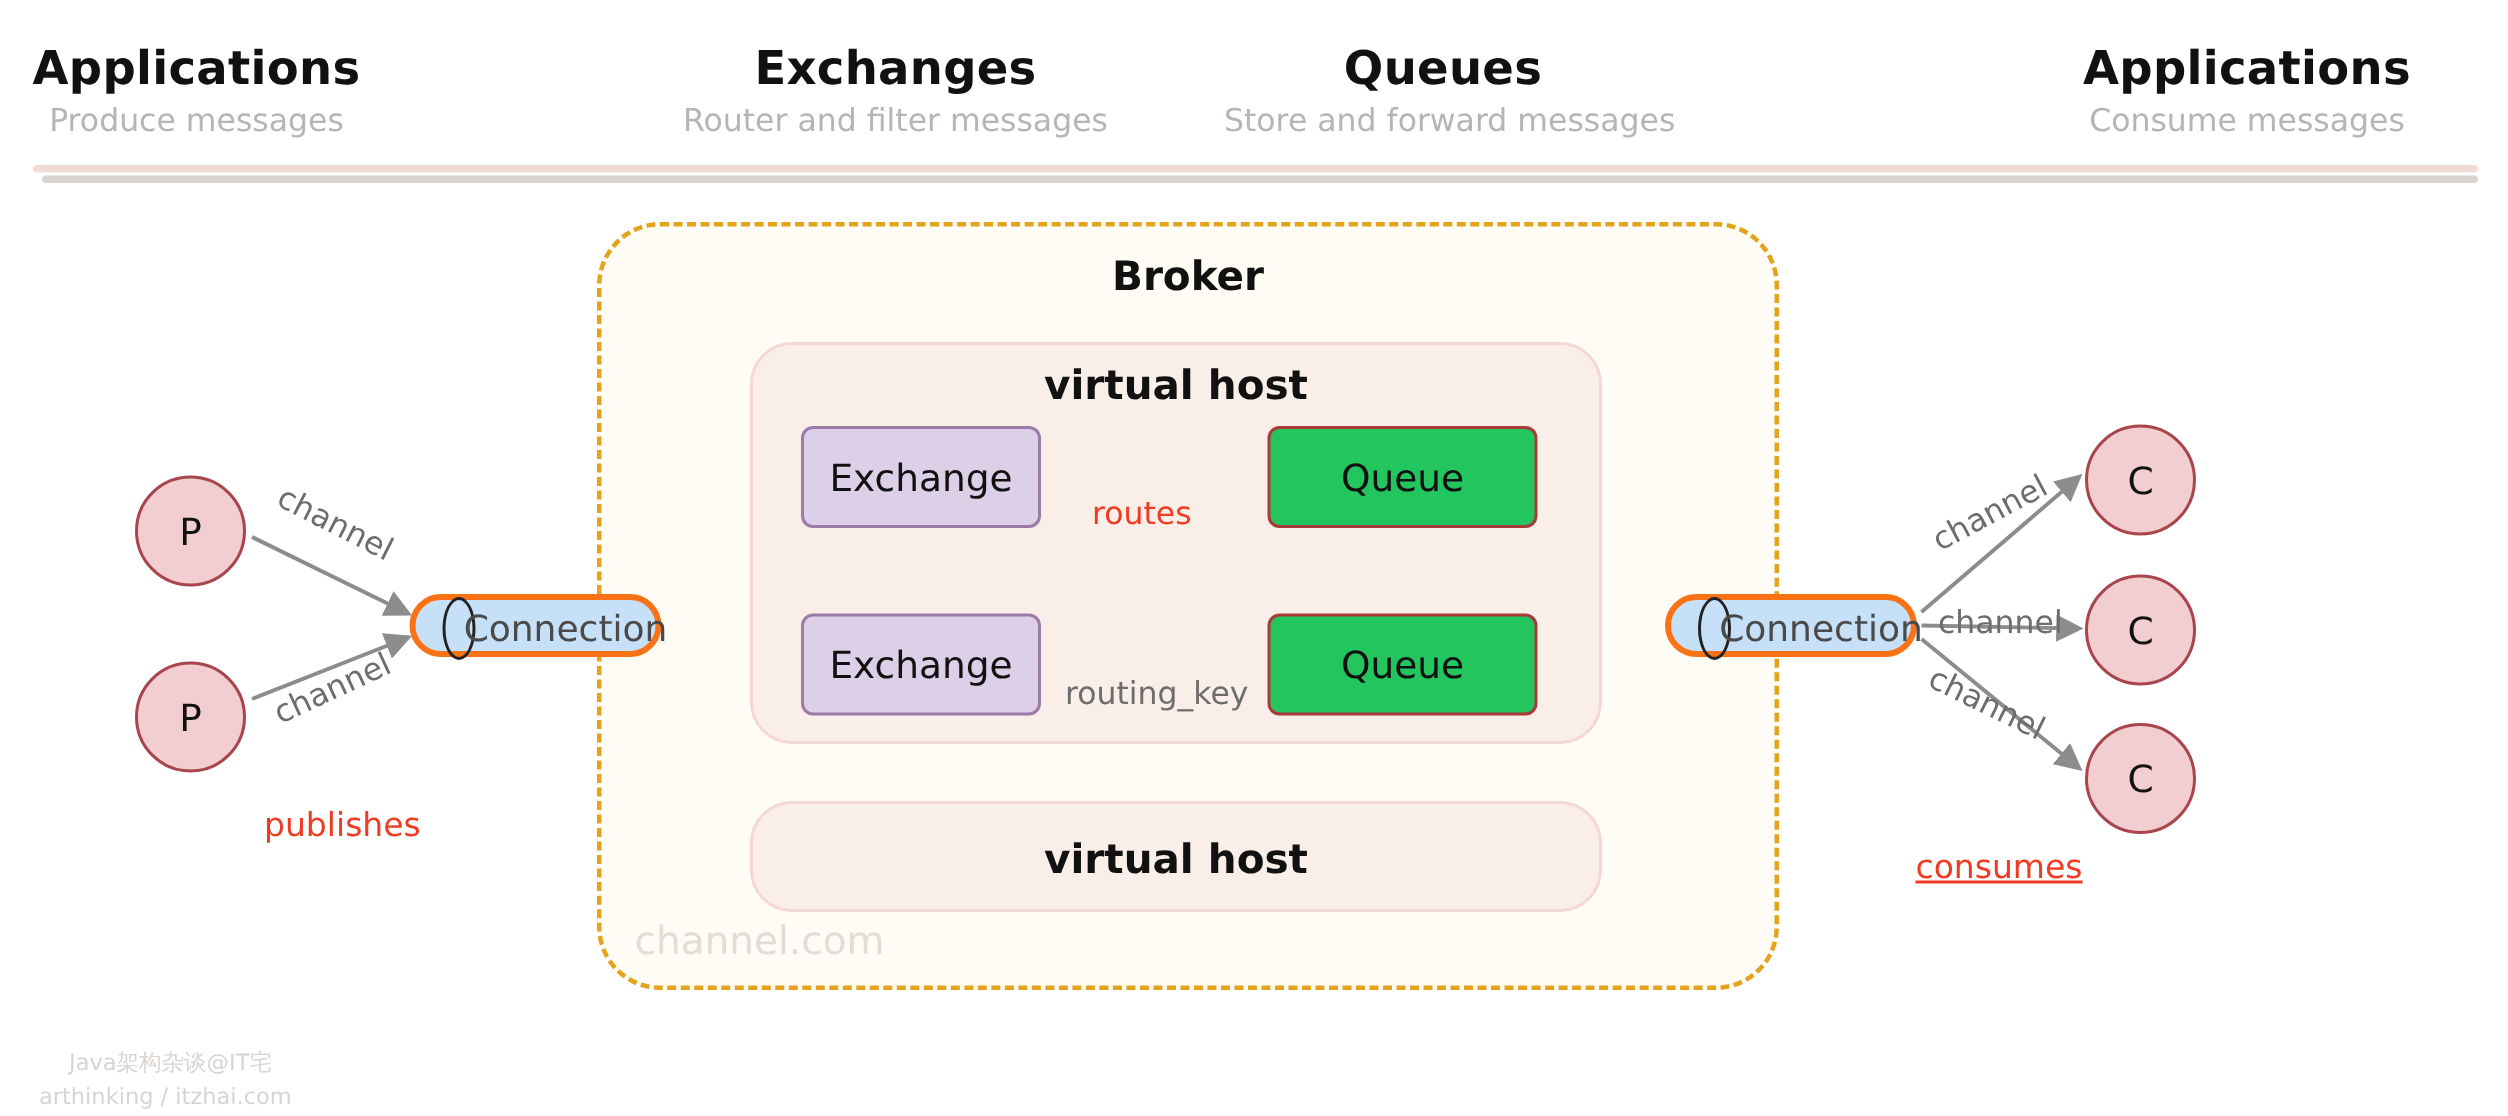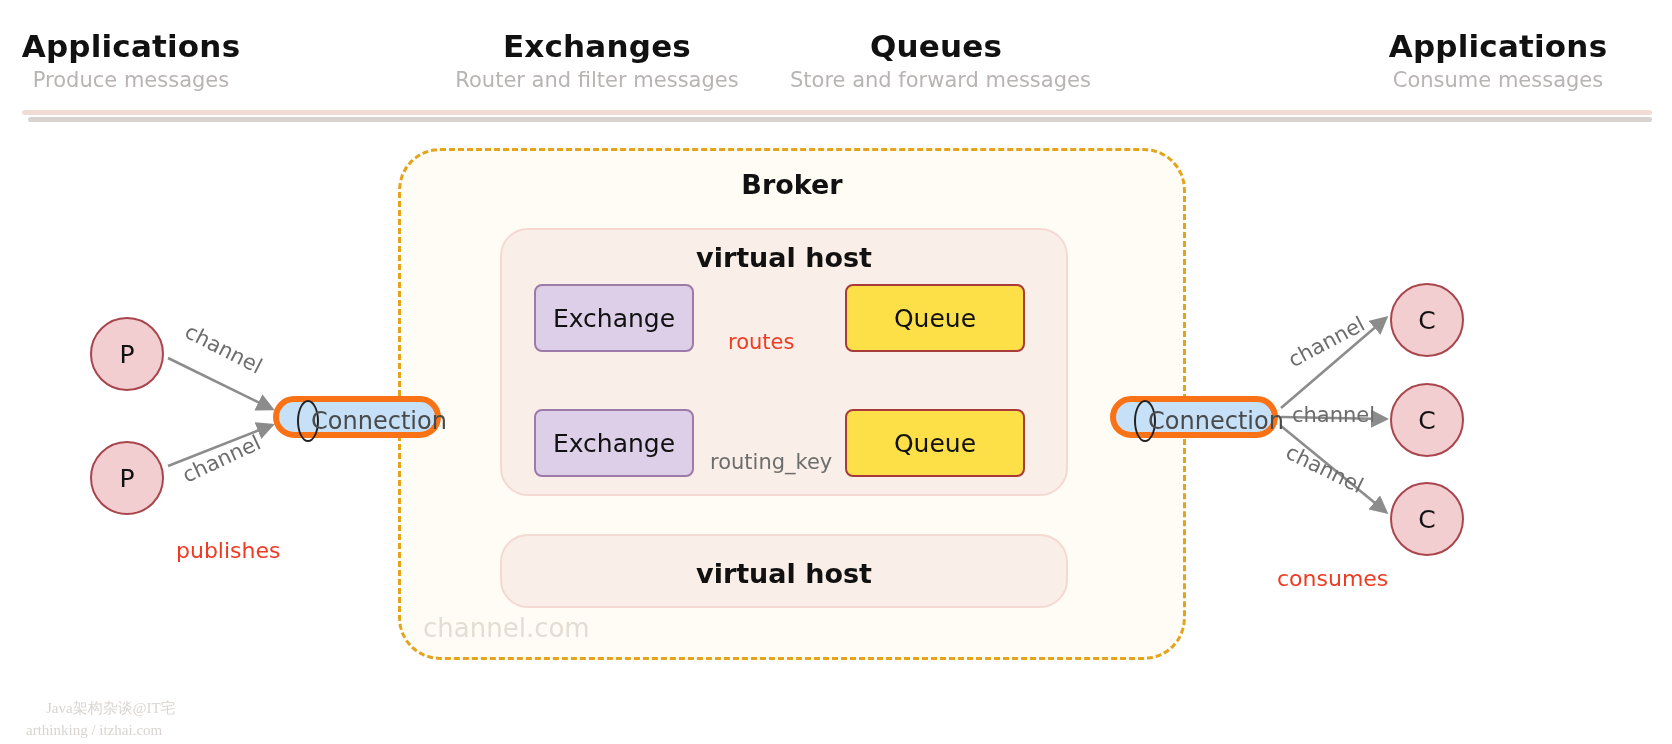--- a/index.html
+++ b/index.html
@@ -119,21 +119,21 @@
     border-radius: 8px;
     box-sizing: border-box;
   }
   .exchange {
     background: #ddcfe8;
     border: 2px solid #9c7ba8;
     width: 160px;
     height: 68px;
   }
   .queue {
-    background: #fde047;
+    background: #22c55e;
     border: 2px solid #a83a3a;
     width: 180px;
     height: 68px;
   }
   #exchange-1 { left: 534px; top: 284px; }
   #exchange-2 { left: 534px; top: 409px; }
   #queue-1 { left: 845px; top: 284px; }
   #queue-2 { left: 845px; top: 409px; }
 
   
@@ -156,21 +156,21 @@
   #consumer-1 { left: 1390px; top: 283px; }
   #consumer-2 { left: 1390px; top: 383px; }
   #consumer-3 { left: 1390px; top: 482px; }
 
   
   .connection {
     position: absolute;
     width: 168px;
     height: 42px;
     background: #c6e0f7;
-    border: 6px solid #f97316;
+    border: 4px solid #f97316;
     border-radius: 21px;
     box-sizing: border-box;
   }
   .connection .cap {
     position: absolute;
     left: 18px;
     top: -2px;
     width: 22px;
     height: 42px;
     border: 2px solid #222222;
@@ -204,30 +204,29 @@
   .edge-label.mono { font-size: 21px; }
 
   #lbl-channel-p1 { left: 182px; top: 337px; transform: rotate(27deg); }
   #lbl-channel-p2 { left: 180px; top: 447px; transform: rotate(-25deg); }
   #lbl-publishes { left: 176px; top: 538px; font-size: 22px; }
   #lbl-routes    { left: 728px; top: 330px; }
   #lbl-routingkey{ left: 710px; top: 450px; }
   #lbl-channel-c1 { left: 1285px; top: 330px; transform: rotate(-28deg); }
   #lbl-channel-c2 { left: 1292px; top: 403px; }
   #lbl-channel-c3 { left: 1283px; top: 457px; transform: rotate(26deg); }
-  #lbl-consumes  { left: 1277px; top: 566px; font-size: 22px; color: #ef3b22; }
+  #lbl-consumes  { left: 1277px; top: 566px; font-size: 22px; color: #ef3b22; text-decoration: underline; }
 
   
   .credit {
     position: absolute;
     left: 26px;
     color: #d9d4d0;
     font-size: 15px;
     white-space: nowrap;
-    font-family: Liberation Serif, serif;
   }
   #credit-1 { top: 699px; left: 46px; }
   #credit-2 { top: 722px; left: 26px; }
 
   svg.edges {
     position: absolute;
     left: 0; top: 0;
     width: 1672px;
     height: 744px;
     pointer-events: none;
@@ -241,21 +240,21 @@
   <div class="col-head" id="head-0" style="left:0px; top:30px; width:262px;">
     <div class="col-title">Applications</div>
     <div class="col-sub">Produce messages</div>
   </div>
 
   <div class="col-head" id="head-1" style="left:418px; top:30px; width:358px;">
     <div class="col-title">Exchanges</div>
     <div class="col-sub">Router and filter messages</div>
   </div>
 
-  <div class="col-head" id="head-2" style="left:790px; top:30px; width:292px;">
+  <div class="col-head" id="head-2" style="left:816px; top:30px; width:292px;">
     <div class="col-title">Queues</div>
     <div class="col-sub">Store and forward messages</div>
   </div>
 
   <div class="col-head" id="head-3" style="left:1348px; top:30px; width:300px;">
     <div class="col-title">Applications</div>
     <div class="col-sub">Consume messages</div>
   </div>
 
   <div class="rule-top"></div>

